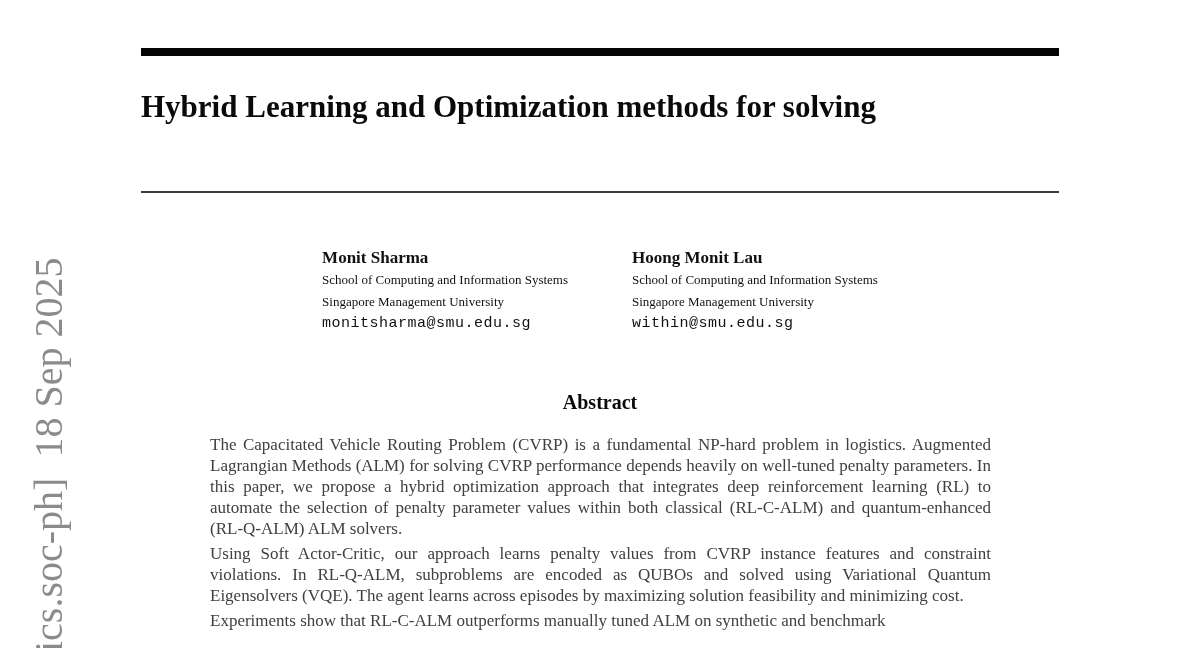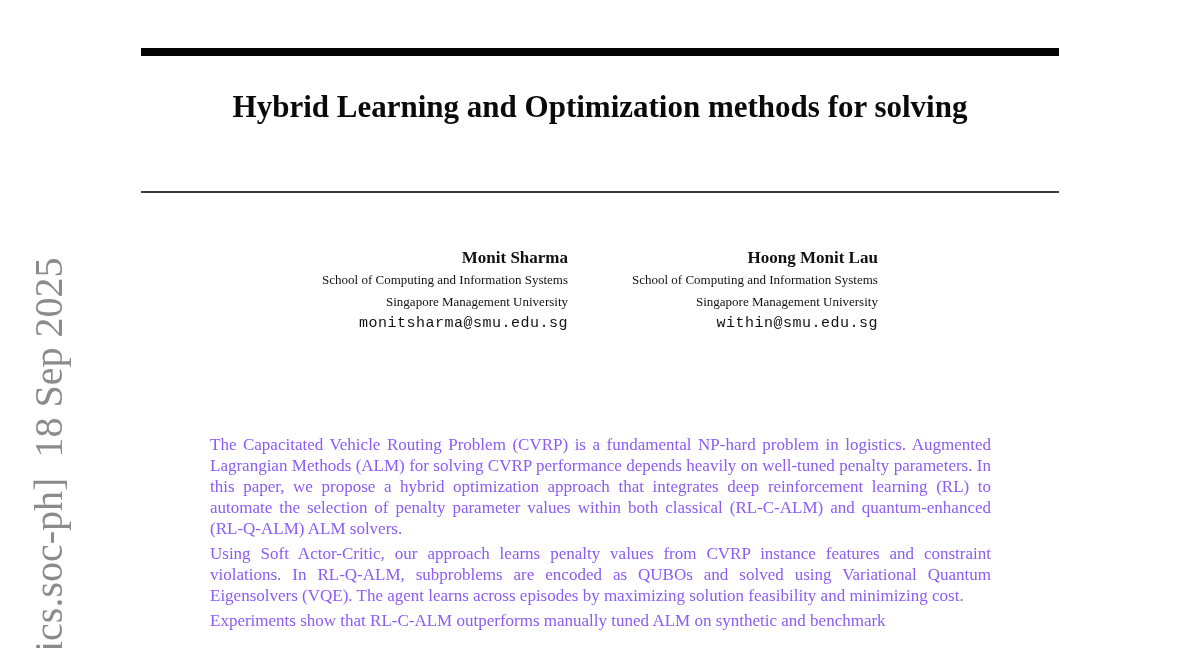--- a/index.html
+++ b/index.html
@@ -46,39 +46,39 @@
     width: 918px;
     height: 2px;
     background: #3c3c3c;
   }
 
   .title {
     position: absolute;
     left: 141px;
     top: 87px;
     width: 918px;
-    text-align: center;
+    text-align: left;
     font-weight: bold;
     font-size: 31px;
     line-height: 39px;
     color: #0a0a0a;
   }
   .title span { display: block; }
 
   .authors {
     position: absolute;
     left: 141px;
     top: 247px;
     width: 918px;
     display: flex;
     justify-content: center;
     gap: 64px;
   }
   .author {
-    text-align: right;
+    text-align: left;
     line-height: 22px;
     white-space: nowrap;
   }
   .author .name {
     display: block;
     font-weight: bold;
     font-size: 17px;
   }
   .author .affil {
     display: block;
@@ -103,21 +103,21 @@
   }
 
   .abstract-body {
     position: absolute;
     left: 210px;
     top: 434px;
     width: 781px;
     font-size: 17px;
     line-height: 21px;
     text-align: justify;
-    color: #8b5cf6;
+    color: #404040;
   }
   .abstract-body p { margin: 0 0 4px 0; }
 </style>
 </head>
 <body>
 
 <div id="screen">
 
   <div class="watermark">ics.soc-ph]  18 Sep 2025</div>
 
@@ -137,20 +137,21 @@
       <span class="email">monitsharma@smu.edu.sg</span>
     </div>
     <div class="author">
       <span class="name">Hoong Monit Lau</span>
       <span class="affil">School of Computing and Information Systems</span>
       <span class="affil">Singapore Management University</span>
       <span class="email">within@smu.edu.sg</span>
     </div>
   </div>
 
+  <div class="abstract-heading">Abstract</div>
 
   <div class="abstract-body">
     <p>The Capacitated Vehicle Routing Problem (CVRP) is a fundamental NP-hard problem in logistics. Augmented Lagrangian Methods (ALM) for solving CVRP performance depends heavily on well-tuned penalty parameters. In this paper, we propose a hybrid optimization approach that integrates deep reinforcement learning (RL) to automate the selection of penalty parameter values within both classical (RL-C-ALM) and quantum-enhanced (RL-Q-ALM) ALM solvers.</p>
     <p>Using Soft Actor-Critic, our approach learns penalty values from CVRP instance features and constraint violations. In RL-Q-ALM, subproblems are encoded as QUBOs and solved using Variational Quantum Eigensolvers (VQE). The agent learns across episodes by maximizing solution feasibility and minimizing cost.</p>
     <p>Experiments show that RL-C-ALM outperforms manually tuned ALM on synthetic and benchmark</p>
   </div>
 
 </div>
 
 </body></html>

